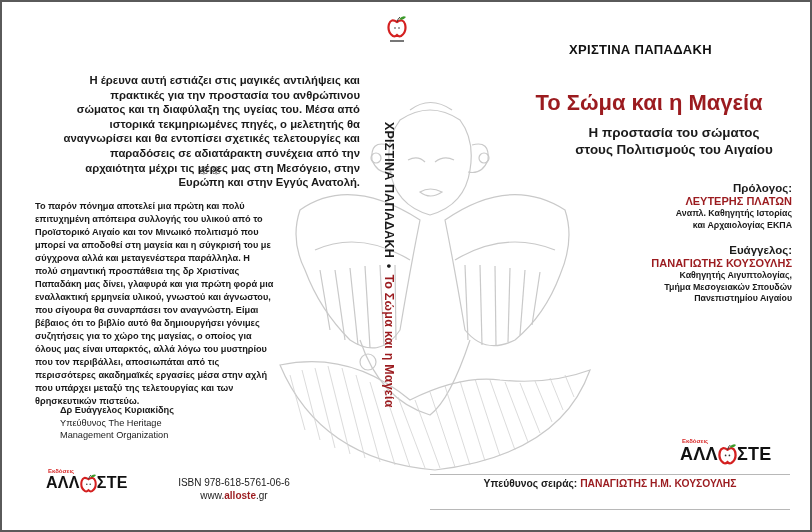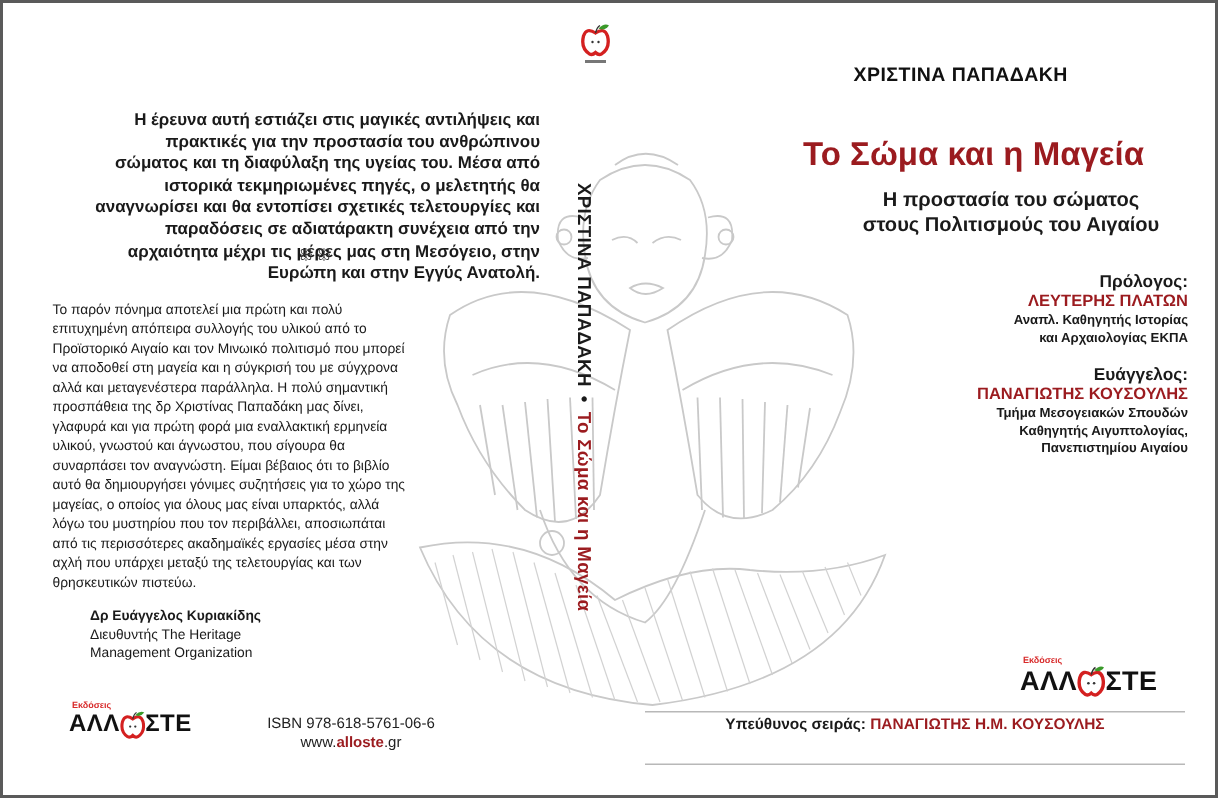--- a/index.html
+++ b/index.html
@@ -7,21 +7,21 @@
   .frame { position:absolute; left:0; top:0; width:812px; height:532px; box-sizing:border-box;
            border-top:2px solid #5a5a5a; border-left:2px solid #5a5a5a; border-right:2px solid #5a5a5a; border-bottom:2px solid #5a5a5a; background:#fff; }
   .abs { position:absolute; }
 
   
   .illus { position:absolute; left:260px; top:100px; width:340px; height:380px; }
 
   
   .blurb { left:60px; top:73px; width:300px; text-align:right; font-weight:bold; font-size:11.3px; line-height:14.6px; color:#1a1a1a; }
   .fleuron { left:60px; top:165px; width:300px; text-align:center; font-size:10px; color:#333; }
-  .review { left:35px; top:200px; width:240px; font-weight:normal; font-size:9.2px; line-height:13px; color:#1a1a1a; }
+  .review { left:35px; top:200px; width:240px; font-weight:bold; font-size:9.2px; line-height:13px; color:#1a1a1a; }
   .sign { left:60px; top:404px; width:180px; text-align:left; font-size:9.2px; line-height:12.5px; color:#1a1a1a; }
   .sign .name { font-weight:bold; }
   .isbn { left:164px; top:476px; width:140px; text-align:center; font-size:10px; line-height:13px; color:#222; }
   .isbn .domain { color:#9b1b1f; font-weight:bold; }
 
   
   .logo { display:flex; align-items:flex-end; }
   .logo .pub { position:absolute; font-size:6px; color:#d82a2a; font-weight:bold; }
   .logo .word { font-weight:bold; color:#111; font-size:16px; letter-spacing:0.3px; display:flex; align-items:flex-start; }
   .logo .apple { display:inline-block; width:17px; height:19px; margin:0 0px; position:relative; }
@@ -113,21 +113,21 @@
     <line x1="290" y1="278" x2="303" y2="310"></line>
       <line x1="305" y1="275" x2="314" y2="297"></line>
   </g>
 </svg>
 
 <div class="abs blurb">Η έρευνα αυτή εστιάζει στις μαγικές αντιλήψεις και πρακτικές για την προστασία του ανθρώπινου σώματος και τη διαφύλαξη της υγείας του. Μέσα από ιστορικά τεκμηριωμένες πηγές, ο μελετητής θα αναγνωρίσει και θα εντοπίσει σχετικές τελετουργίες και παραδόσεις σε αδιατάρακτη συνέχεια από την αρχαιότητα μέχρι τις μέρες μας στη Μεσόγειο, στην Ευρώπη και στην Εγγύς Ανατολή.</div>
 <div class="abs fleuron">ꕥ ꕥ</div>
 <div class="abs review">Το παρόν πόνημα αποτελεί μια πρώτη και πολύ επιτυχημένη απόπειρα συλλογής του υλικού από το Προϊστορικό Αιγαίο και τον Μινωικό πολιτισμό που μπορεί να αποδοθεί στη μαγεία και η σύγκρισή του με σύγχρονα αλλά και μεταγενέστερα παράλληλα. Η πολύ σημαντική προσπάθεια της δρ Χριστίνας Παπαδάκη μας δίνει, γλαφυρά και για πρώτη φορά μια εναλλακτική ερμηνεία υλικού, γνωστού και άγνωστου, που σίγουρα θα συναρπάσει τον αναγνώστη. Είμαι βέβαιος ότι το βιβλίο αυτό θα δημιουργήσει γόνιμες συζητήσεις για το χώρο της μαγείας, ο οποίος για όλους μας είναι υπαρκτός, αλλά λόγω του μυστηρίου που τον περιβάλλει, αποσιωπάται από τις περισσότερες ακαδημαϊκές εργασίες μέσα στην αχλή που υπάρχει μεταξύ της τελετουργίας και των θρησκευτικών πιστεύω.</div>
 <div class="abs sign">
   <div class="name">Δρ Ευάγγελος Κυριακίδης</div>
-  <div>Διευθυντής The Heritage</div>
+  <div>Υπεύθυνος The Heritage</div>
   <div>Management Organization</div>
 </div>
 
 <div class="abs logo" style="left:46px; top:466px;">
   <span class="pub" style="left:2px; top:2px;">Εκδόσεις</span>
   <div class="word" style="margin-top:8px;">
     <span>ΑΛΛ</span>
     <svg class="apple" viewBox="0 0 20 22">
       <path d="M10 6 Q4 2 2 8 Q0 16 6 20 Q8 21 10 19 Q12 21 14 20 Q20 16 18 8 Q16 2 10 6 Z" fill="none" stroke="#d42020" stroke-width="2.4"></path>
       <path d="M10 6 Q11 2 13 1" stroke="#333" stroke-width="1" fill="none"></path>
@@ -166,22 +166,22 @@
 </div>
 
 <div class="abs credits">
   <div class="label">Πρόλογος:</div>
   <div class="person">ΛΕΥΤΕΡΗΣ ΠΛΑΤΩΝ</div>
   <div class="role">Αναπλ. Καθηγητής Ιστορίας</div>
   <div class="role">και Αρχαιολογίας ΕΚΠΑ</div>
   <div class="gap"></div>
   <div class="label">Ευάγγελος:</div>
   <div class="person">ΠΑΝΑΓΙΩΤΗΣ ΚΟΥΣΟΥΛΗΣ</div>
+  <div class="role">Καθηγητής Αιγυπτολογίας,</div>
   <div class="role">Τμήμα Μεσογειακών Σπουδών</div>
-  <div class="role">Καθηγητής Αιγυπτολογίας,</div>
   <div class="role">Πανεπιστημίου Αιγαίου</div>
 </div>
 
 <div class="abs logo" style="left:680px; top:436px;">
   <span class="pub" style="left:2px; top:2px;">Εκδόσεις</span>
   <div class="word" style="margin-top:8px; font-size:18px;">
     <span>ΑΛΛ</span>
     <svg class="apple" style="width:19px;height:21px;" viewBox="0 0 20 22">
       <path d="M10 6 Q4 2 2 8 Q0 16 6 20 Q8 21 10 19 Q12 21 14 20 Q20 16 18 8 Q16 2 10 6 Z" fill="none" stroke="#d42020" stroke-width="2.4"></path>
       <path d="M10 6 Q11 2 13 1" stroke="#333" stroke-width="1" fill="none"></path>

